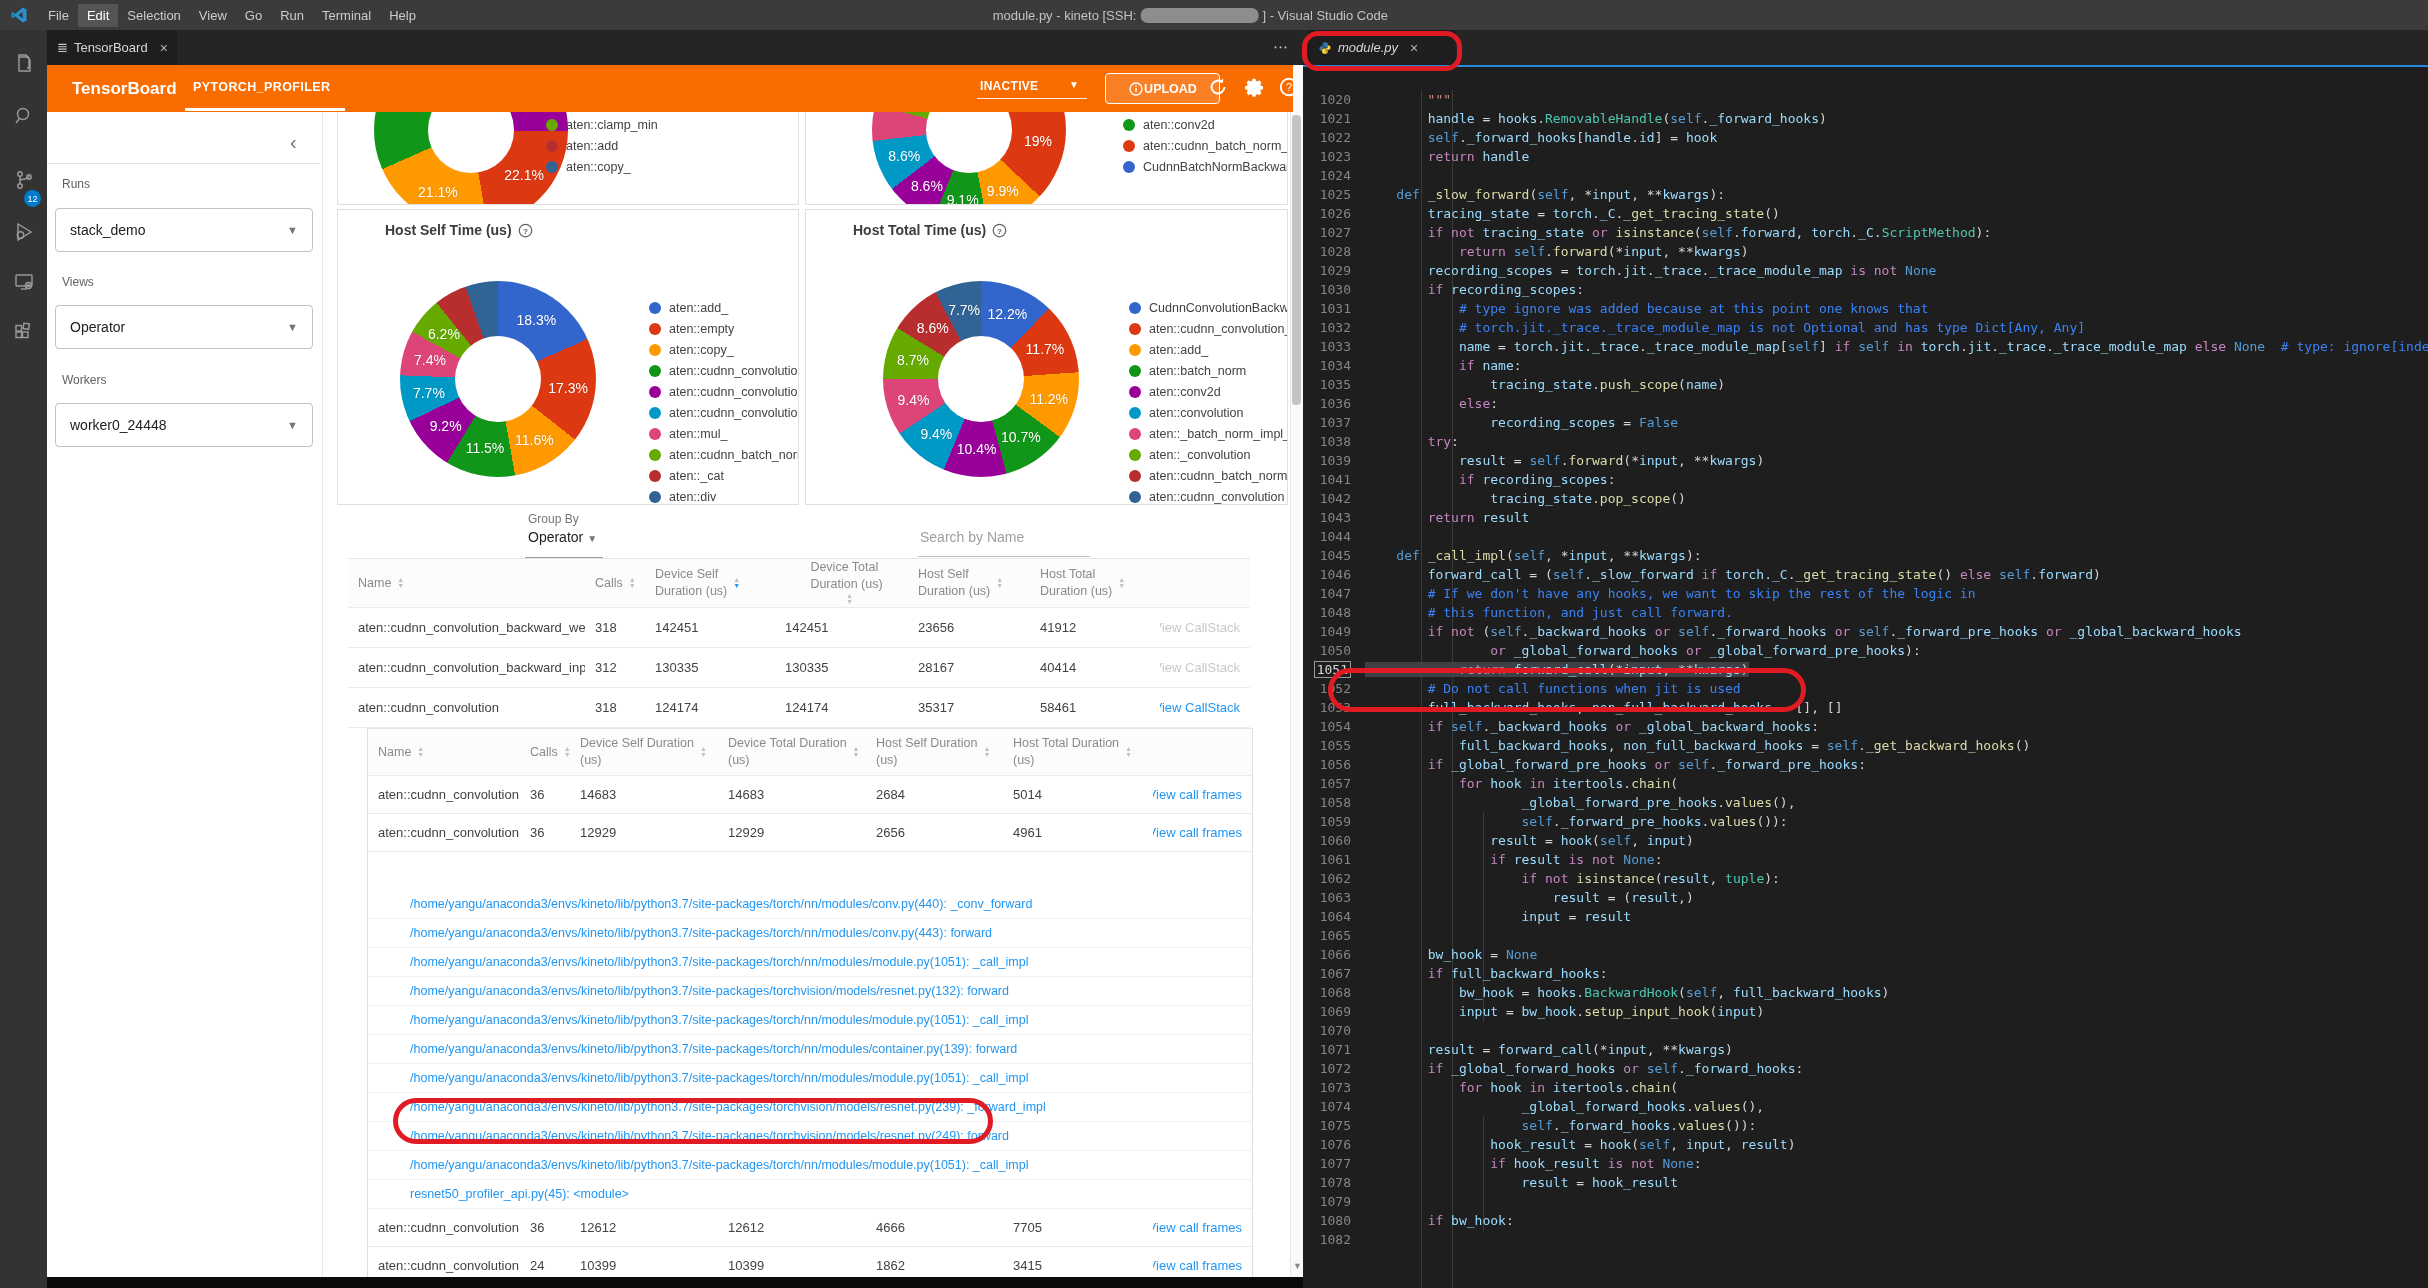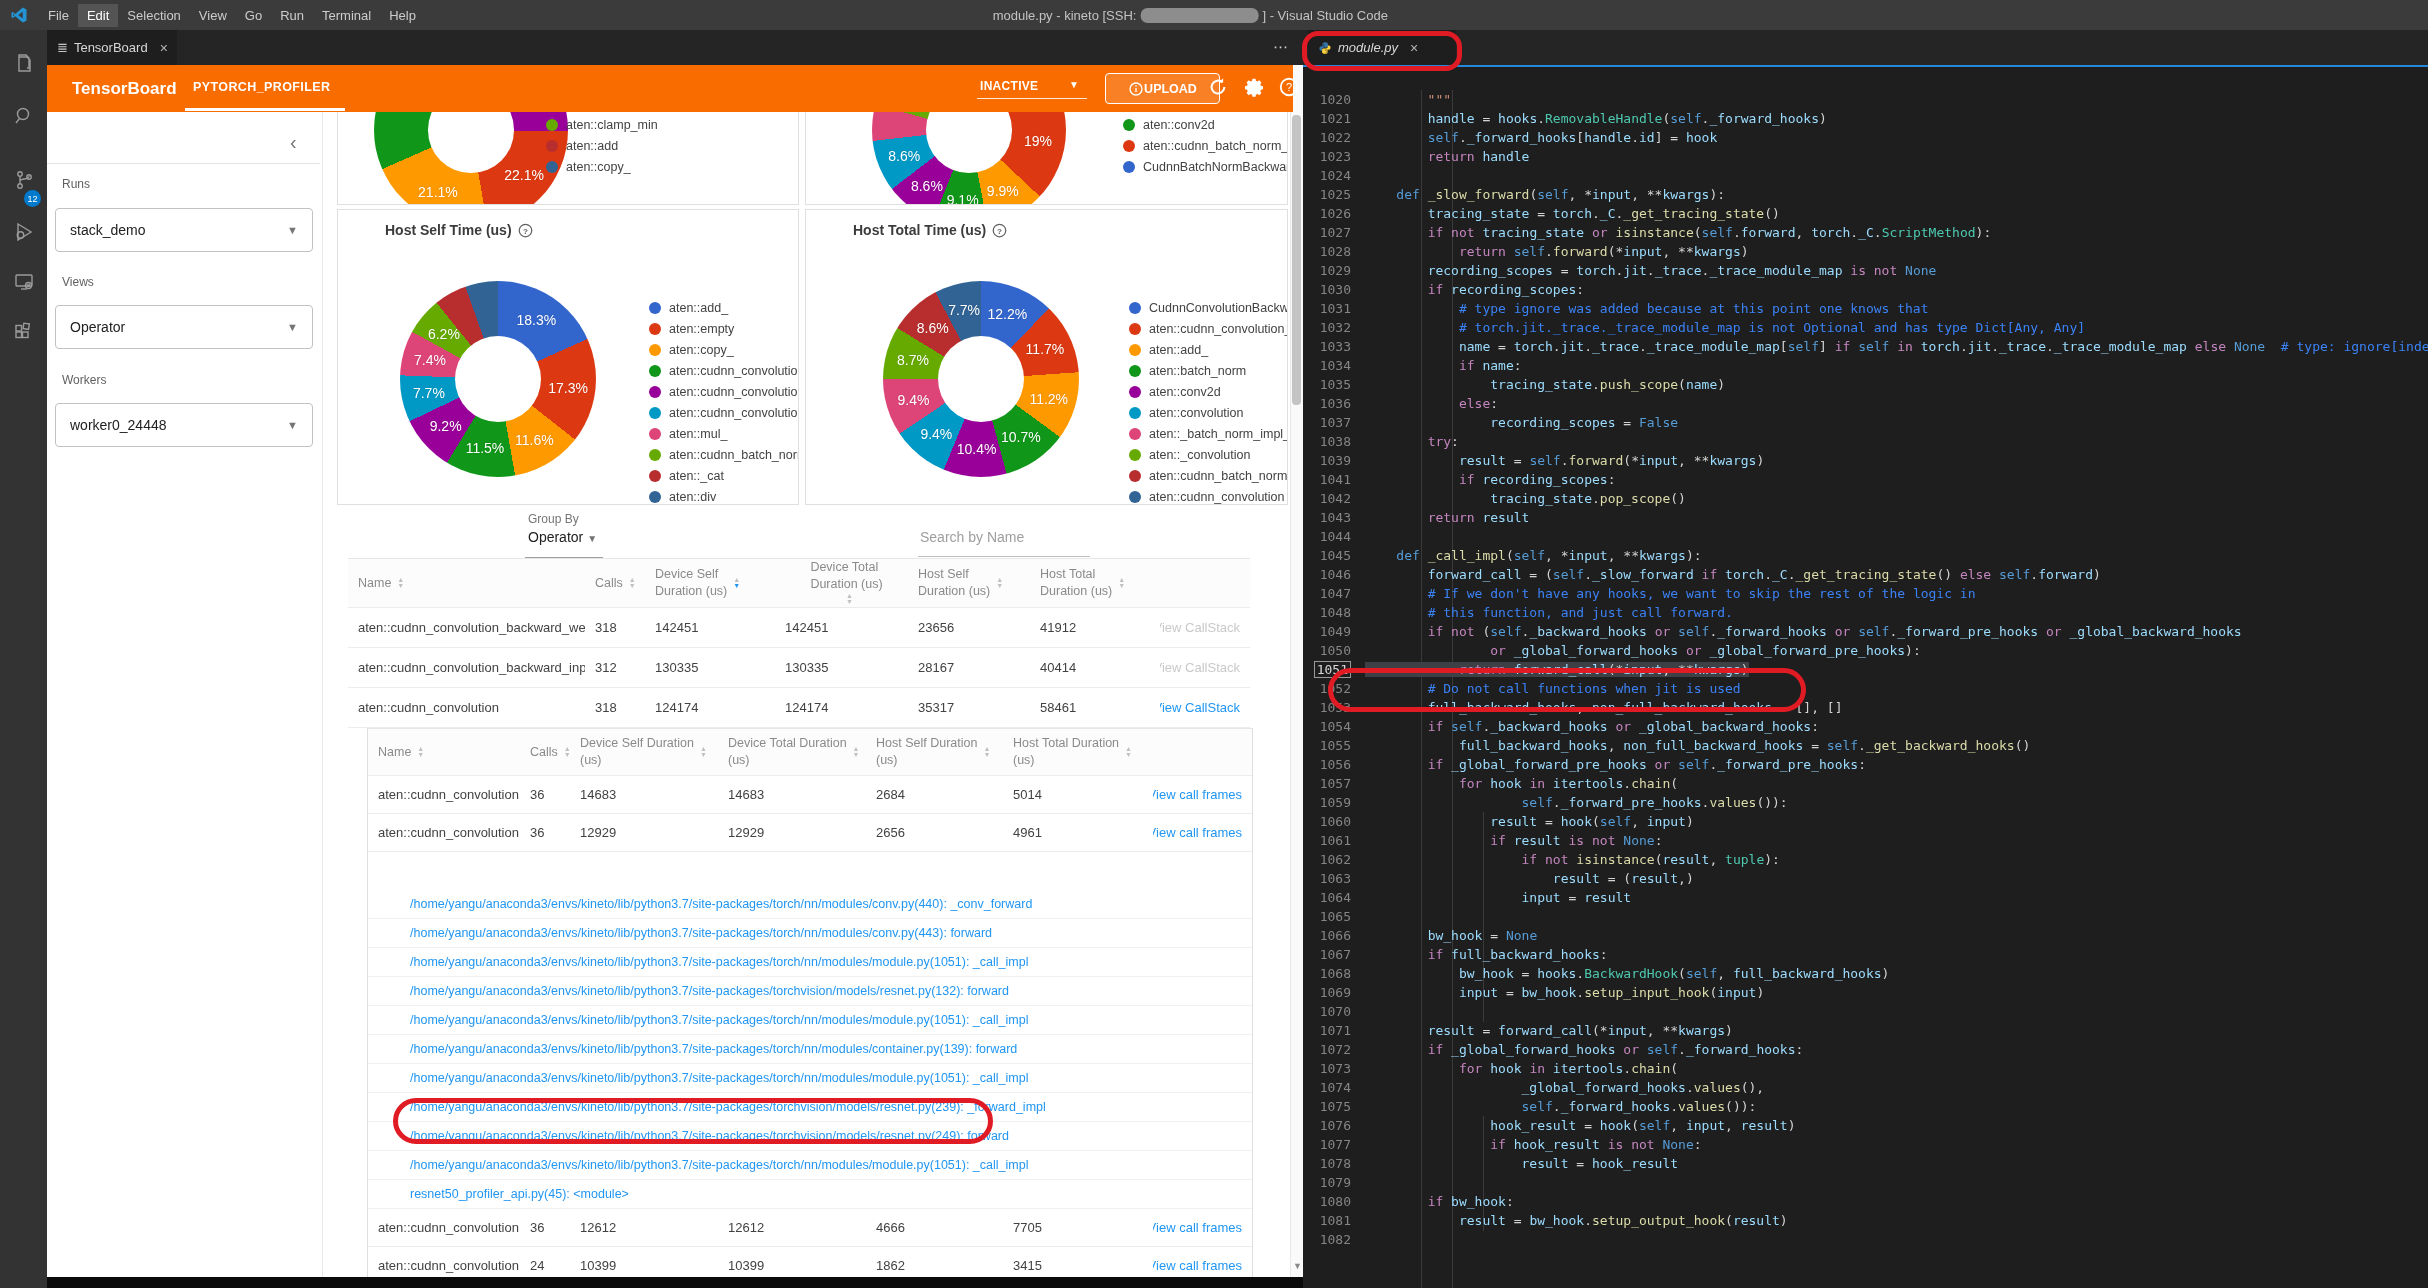--- a/index.html
+++ b/index.html
@@ -710,20 +710,21 @@
         <div class="cl"><span class="gut">1048</span><span class="src"><span class="tk-p">        </span><span class="tk-c"># this function, and just call forward.</span></span></div>
         <div class="cl"><span class="gut">1049</span><span class="src"><span class="tk-p">        </span><span class="tk-k">if</span><span class="tk-p"> </span><span class="tk-k">not</span><span class="tk-p"> (</span><span class="tk-b">self</span><span class="tk-p">.</span><span class="tk-v">_backward_hooks</span><span class="tk-p"> </span><span class="tk-k">or</span><span class="tk-p"> </span><span class="tk-b">self</span><span class="tk-p">.</span><span class="tk-v">_forward_hooks</span><span class="tk-p"> </span><span class="tk-k">or</span><span class="tk-p"> </span><span class="tk-b">self</span><span class="tk-p">.</span><span class="tk-v">_forward_pre_hooks</span><span class="tk-p"> </span><span class="tk-k">or</span><span class="tk-p"> </span><span class="tk-v">_global_backward_hooks</span></span></div>
         <div class="cl"><span class="gut">1050</span><span class="src"><span class="tk-p">                </span><span class="tk-k">or</span><span class="tk-p"> </span><span class="tk-v">_global_forward_hooks</span><span class="tk-p"> </span><span class="tk-k">or</span><span class="tk-p"> </span><span class="tk-v">_global_forward_pre_hooks</span><span class="tk-p">):</span></span></div>
         <div class="cl"><span class="gut cur"><b>1051</b></span><span class="src"><span class="selbg"><span class="tk-ws">············</span><span class="tk-k">return</span><span class="tk-p"> </span><span class="tk-v">forward_call</span><span class="tk-p">(*</span><span class="tk-v">input</span><span class="tk-p">, **</span><span class="tk-v">kwargs</span><span class="tk-p">)</span></span></span></div>
         <div class="cl"><span class="gut">1052</span><span class="src"><span class="tk-p">        </span><span class="tk-c"># Do not call functions when jit is used</span></span></div>
         <div class="cl"><span class="gut">1053</span><span class="src"><span class="tk-p">        </span><span class="tk-v">full_backward_hooks</span><span class="tk-p">, </span><span class="tk-v">non_full_backward_hooks</span><span class="tk-p"> = [], []</span></span></div>
         <div class="cl"><span class="gut">1054</span><span class="src"><span class="tk-p">        </span><span class="tk-k">if</span><span class="tk-p"> </span><span class="tk-b">self</span><span class="tk-p">.</span><span class="tk-v">_backward_hooks</span><span class="tk-p"> </span><span class="tk-k">or</span><span class="tk-p"> </span><span class="tk-v">_global_backward_hooks</span><span class="tk-p">:</span></span></div>
         <div class="cl"><span class="gut">1055</span><span class="src"><span class="tk-p">            </span><span class="tk-v">full_backward_hooks</span><span class="tk-p">, </span><span class="tk-v">non_full_backward_hooks</span><span class="tk-p"> = </span><span class="tk-b">self</span><span class="tk-p">.</span><span class="tk-f">_get_backward_hooks</span><span class="tk-p">()</span></span></div>
         <div class="cl"><span class="gut">1056</span><span class="src"><span class="tk-p">        </span><span class="tk-k">if</span><span class="tk-p"> </span><span class="tk-v">_global_forward_pre_hooks</span><span class="tk-p"> </span><span class="tk-k">or</span><span class="tk-p"> </span><span class="tk-b">self</span><span class="tk-p">.</span><span class="tk-v">_forward_pre_hooks</span><span class="tk-p">:</span></span></div>
         <div class="cl"><span class="gut">1057</span><span class="src"><span class="tk-p">            </span><span class="tk-k">for</span><span class="tk-p"> </span><span class="tk-v">hook</span><span class="tk-p"> </span><span class="tk-k">in</span><span class="tk-p"> </span><span class="tk-v">itertools</span><span class="tk-p">.</span><span class="tk-f">chain</span><span class="tk-p">(</span></span></div>
+        <div class="cl"><span class="gut">1058</span><span class="src"><span class="tk-p">                    </span><span class="tk-v">_global_forward_pre_hooks</span><span class="tk-p">.</span><span class="tk-f">values</span><span class="tk-p">(),</span></span></div>
         <div class="cl"><span class="gut">1059</span><span class="src"><span class="tk-p">                    </span><span class="tk-b">self</span><span class="tk-p">.</span><span class="tk-v">_forward_pre_hooks</span><span class="tk-p">.</span><span class="tk-f">values</span><span class="tk-p">()):</span></span></div>
         <div class="cl"><span class="gut">1060</span><span class="src"><span class="tk-p">                </span><span class="tk-v">result</span><span class="tk-p"> = </span><span class="tk-v">hook</span><span class="tk-p">(</span><span class="tk-b">self</span><span class="tk-p">, </span><span class="tk-v">input</span><span class="tk-p">)</span></span></div>
         <div class="cl"><span class="gut">1061</span><span class="src"><span class="tk-p">                </span><span class="tk-k">if</span><span class="tk-p"> </span><span class="tk-v">result</span><span class="tk-p"> </span><span class="tk-k">is</span><span class="tk-p"> </span><span class="tk-k">not</span><span class="tk-p"> </span><span class="tk-b">None</span><span class="tk-p">:</span></span></div>
         <div class="cl"><span class="gut">1062</span><span class="src"><span class="tk-p">                    </span><span class="tk-k">if</span><span class="tk-p"> </span><span class="tk-k">not</span><span class="tk-p"> </span><span class="tk-f">isinstance</span><span class="tk-p">(</span><span class="tk-v">result</span><span class="tk-p">, </span><span class="tk-t">tuple</span><span class="tk-p">):</span></span></div>
         <div class="cl"><span class="gut">1063</span><span class="src"><span class="tk-p">                        </span><span class="tk-v">result</span><span class="tk-p"> = (</span><span class="tk-v">result</span><span class="tk-p">,)</span></span></div>
         <div class="cl"><span class="gut">1064</span><span class="src"><span class="tk-p">                    </span><span class="tk-v">input</span><span class="tk-p"> = </span><span class="tk-v">result</span></span></div>
         <div class="cl"><span class="gut">1065</span><span class="src"></span></div>
         <div class="cl"><span class="gut">1066</span><span class="src"><span class="tk-p">        </span><span class="tk-v">bw_hook</span><span class="tk-p"> = </span><span class="tk-b">None</span></span></div>
         <div class="cl"><span class="gut">1067</span><span class="src"><span class="tk-p">        </span><span class="tk-k">if</span><span class="tk-p"> </span><span class="tk-v">full_backward_hooks</span><span class="tk-p">:</span></span></div>
         <div class="cl"><span class="gut">1068</span><span class="src"><span class="tk-p">            </span><span class="tk-v">bw_hook</span><span class="tk-p"> = </span><span class="tk-v">hooks</span><span class="tk-p">.</span><span class="tk-t">BackwardHook</span><span class="tk-p">(</span><span class="tk-b">self</span><span class="tk-p">, </span><span class="tk-v">full_backward_hooks</span><span class="tk-p">)</span></span></div>
@@ -732,21 +733,20 @@
         <div class="cl"><span class="gut">1071</span><span class="src"><span class="tk-p">        </span><span class="tk-v">result</span><span class="tk-p"> = </span><span class="tk-v">forward_call</span><span class="tk-p">(*</span><span class="tk-v">input</span><span class="tk-p">, **</span><span class="tk-v">kwargs</span><span class="tk-p">)</span></span></div>
         <div class="cl"><span class="gut">1072</span><span class="src"><span class="tk-p">        </span><span class="tk-k">if</span><span class="tk-p"> </span><span class="tk-v">_global_forward_hooks</span><span class="tk-p"> </span><span class="tk-k">or</span><span class="tk-p"> </span><span class="tk-b">self</span><span class="tk-p">.</span><span class="tk-v">_forward_hooks</span><span class="tk-p">:</span></span></div>
         <div class="cl"><span class="gut">1073</span><span class="src"><span class="tk-p">            </span><span class="tk-k">for</span><span class="tk-p"> </span><span class="tk-v">hook</span><span class="tk-p"> </span><span class="tk-k">in</span><span class="tk-p"> </span><span class="tk-v">itertools</span><span class="tk-p">.</span><span class="tk-f">chain</span><span class="tk-p">(</span></span></div>
         <div class="cl"><span class="gut">1074</span><span class="src"><span class="tk-p">                    </span><span class="tk-v">_global_forward_hooks</span><span class="tk-p">.</span><span class="tk-f">values</span><span class="tk-p">(),</span></span></div>
         <div class="cl"><span class="gut">1075</span><span class="src"><span class="tk-p">                    </span><span class="tk-b">self</span><span class="tk-p">.</span><span class="tk-v">_forward_hooks</span><span class="tk-p">.</span><span class="tk-f">values</span><span class="tk-p">()):</span></span></div>
         <div class="cl"><span class="gut">1076</span><span class="src"><span class="tk-p">                </span><span class="tk-v">hook_result</span><span class="tk-p"> = </span><span class="tk-v">hook</span><span class="tk-p">(</span><span class="tk-b">self</span><span class="tk-p">, </span><span class="tk-v">input</span><span class="tk-p">, </span><span class="tk-v">result</span><span class="tk-p">)</span></span></div>
         <div class="cl"><span class="gut">1077</span><span class="src"><span class="tk-p">                </span><span class="tk-k">if</span><span class="tk-p"> </span><span class="tk-v">hook_result</span><span class="tk-p"> </span><span class="tk-k">is</span><span class="tk-p"> </span><span class="tk-k">not</span><span class="tk-p"> </span><span class="tk-b">None</span><span class="tk-p">:</span></span></div>
         <div class="cl"><span class="gut">1078</span><span class="src"><span class="tk-p">                    </span><span class="tk-v">result</span><span class="tk-p"> = </span><span class="tk-v">hook_result</span></span></div>
         <div class="cl"><span class="gut">1079</span><span class="src"></span></div>
         <div class="cl"><span class="gut">1080</span><span class="src"><span class="tk-p">        </span><span class="tk-k">if</span><span class="tk-p"> </span><span class="tk-v">bw_hook</span><span class="tk-p">:</span></span></div>
-        <div class="cl"><span class="gut">1081</span><span class="src"><span class="tk-p">            </span><span class="tk-v">result</span><span class="tk-p"> = </span><span class="tk-v">bw_hook</span><span class="tk-p">.</span><span class="tk-f">setup_output_hook</span><span class="tk-p">(</span><span class="tk-v">result</span><span class="tk-p">)</span></span></div>
         <div class="cl"><span class="gut">1082</span><span class="src"></span></div>
       </div>
   </div>
 
   <div class="red-circle" style="left:1302px; top:31px; width:160px; height:40px; border-radius:16px;"></div>
   <div class="red-circle" style="left:1328px; top:668px; width:478px; height:44px; border-radius:22px;"></div>
   <div class="red-circle" style="left:393px; top:1098px; width:600px; height:46px; border-radius:23px;"></div>
 
 </div>
 

